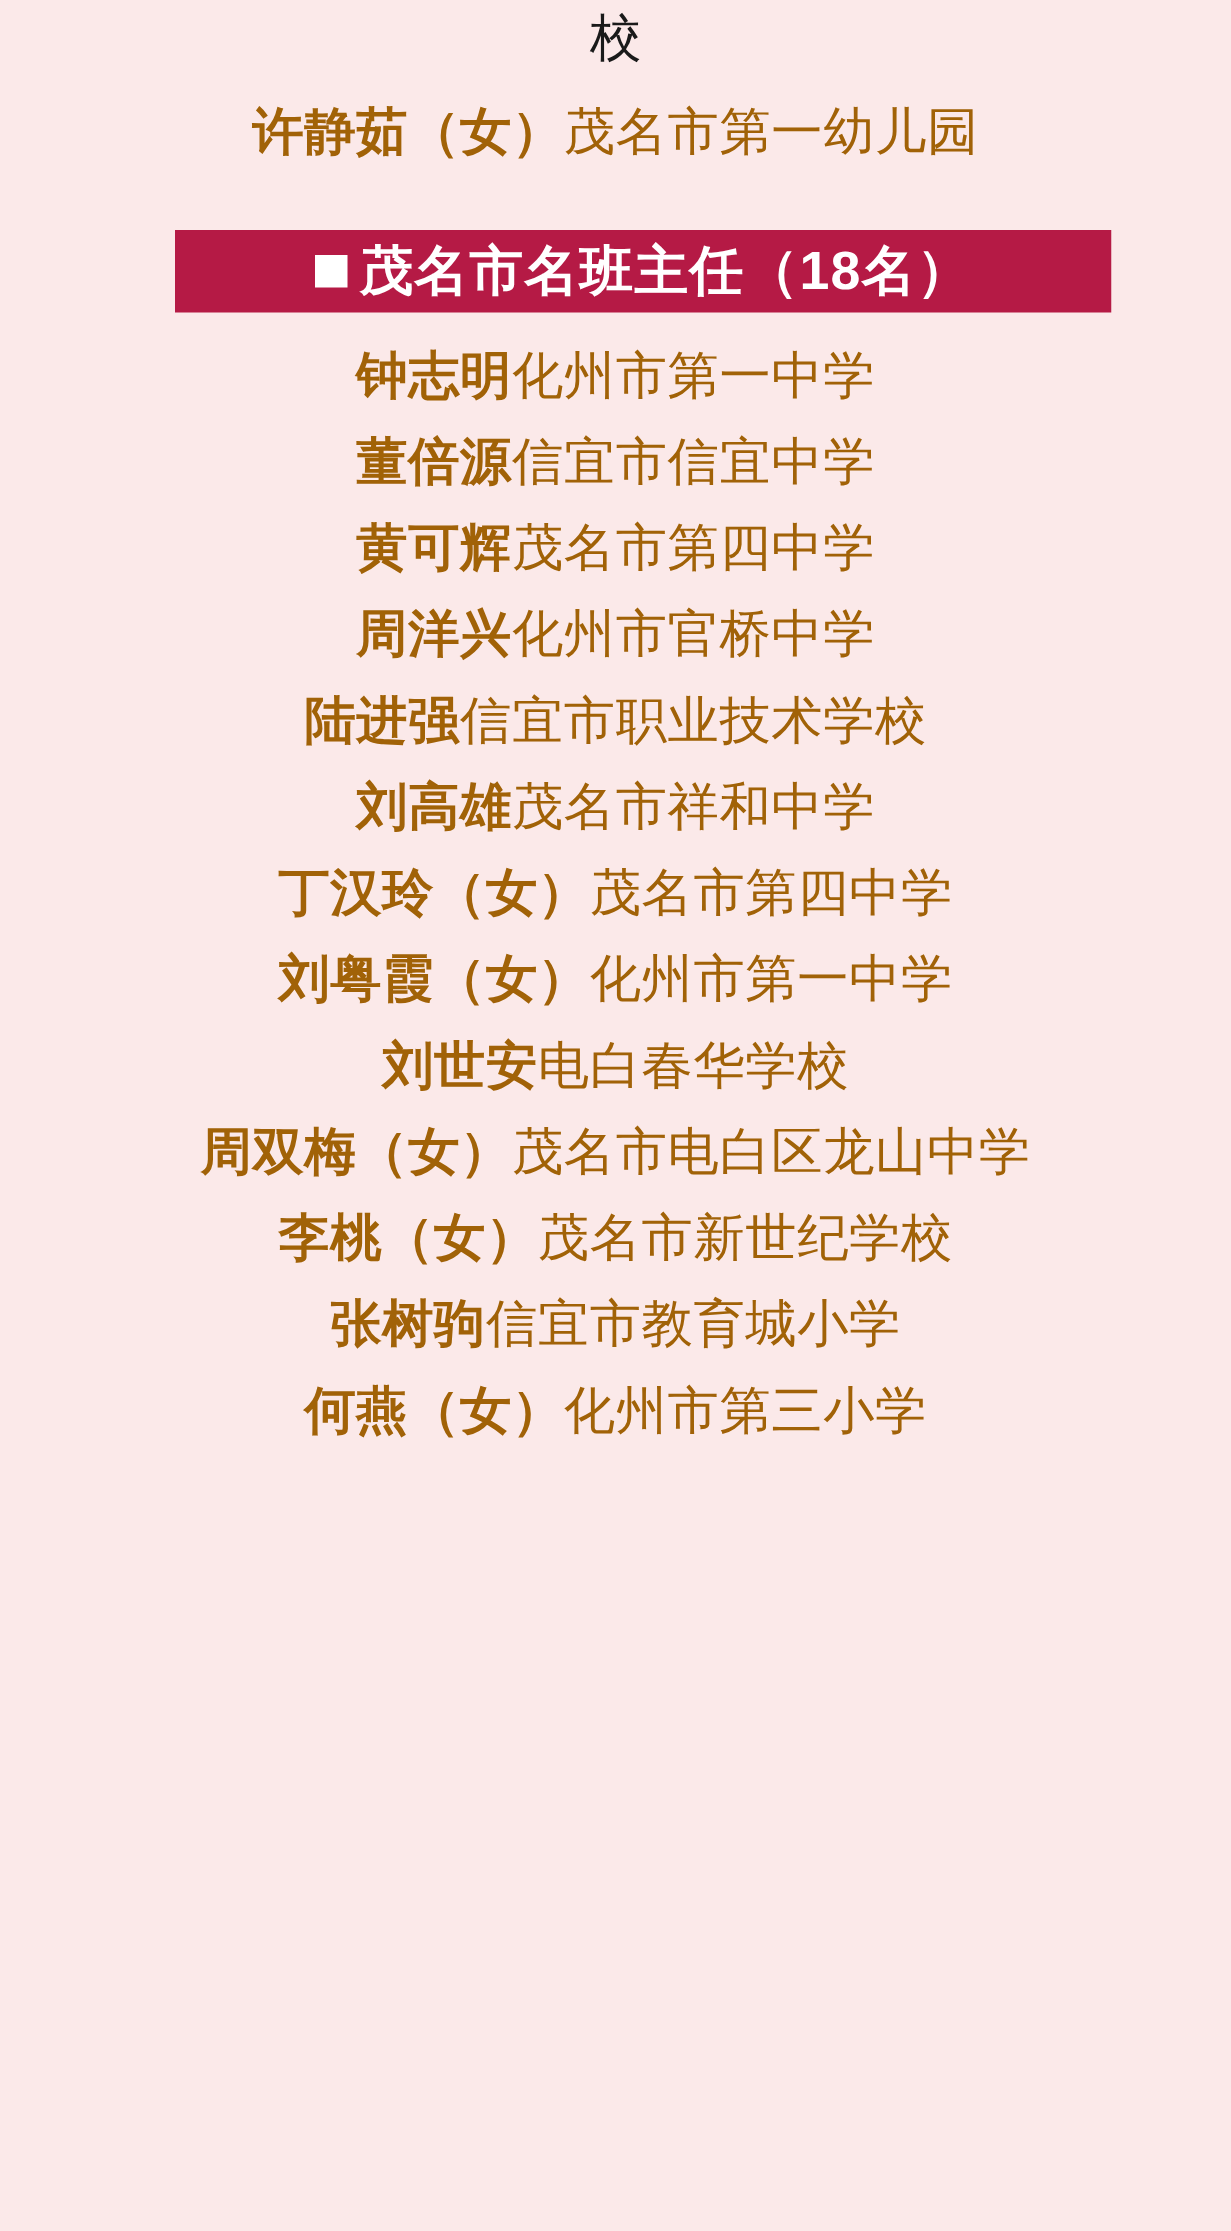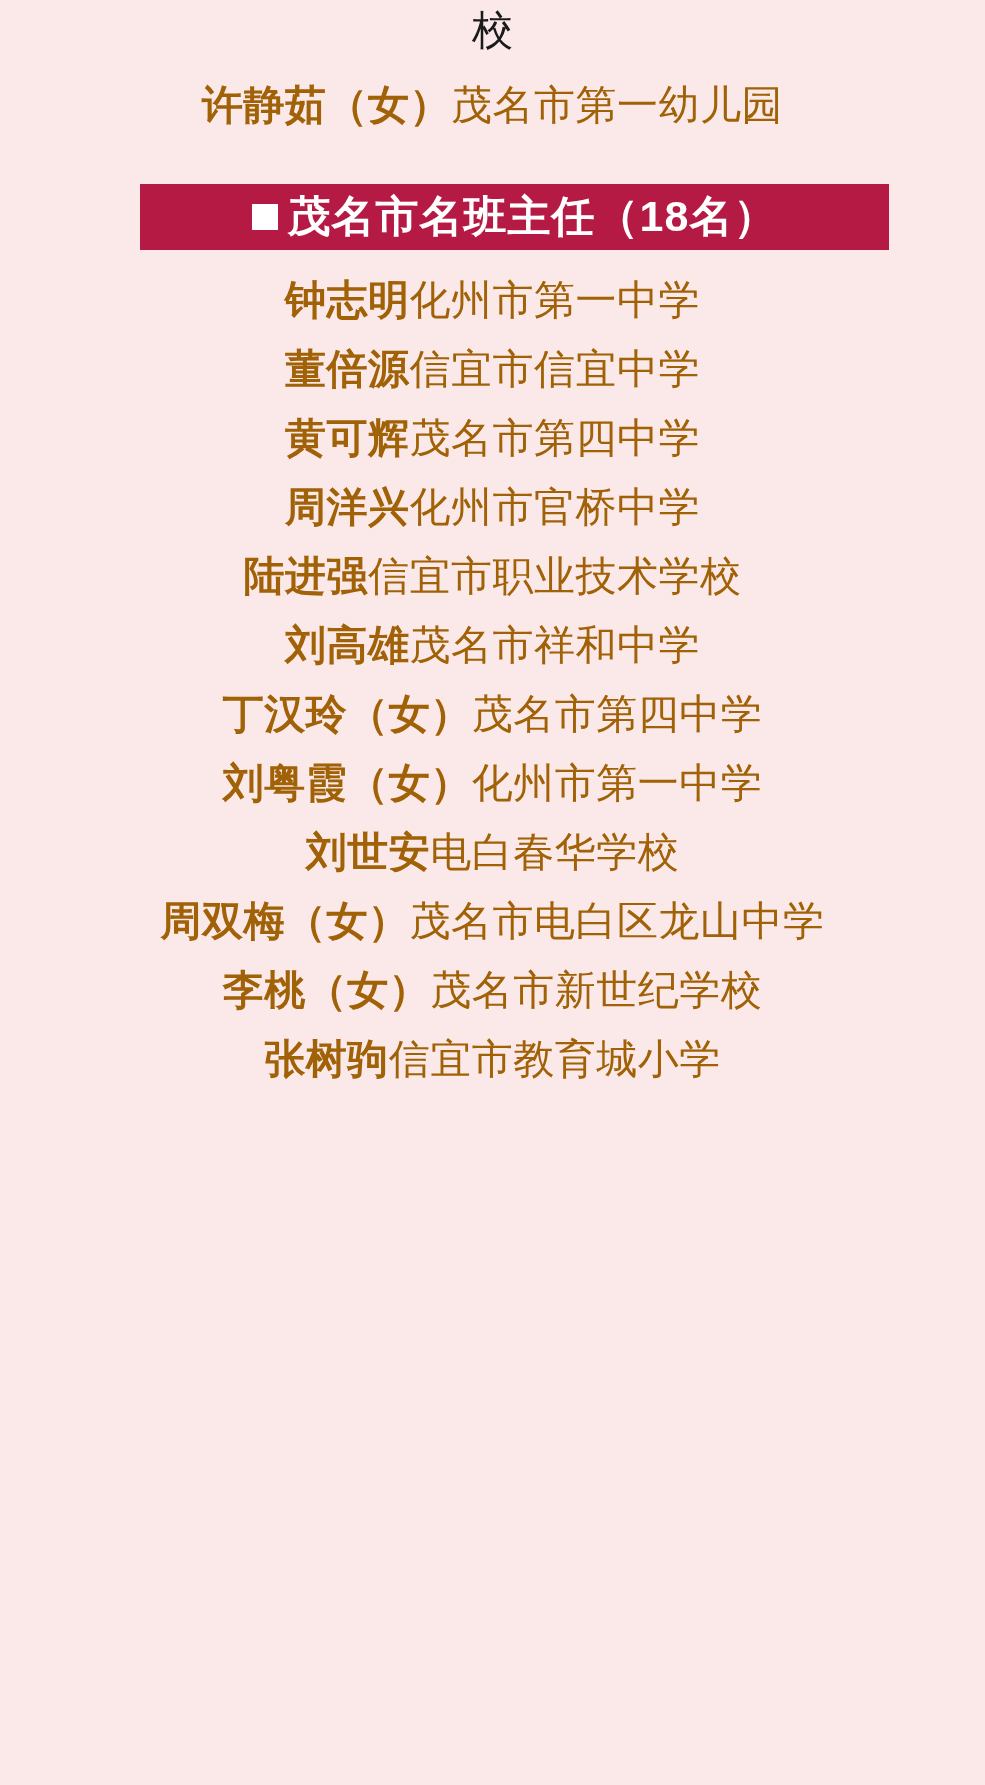--- a/index.html
+++ b/index.html
@@ -135,15 +135,18 @@
     </div>
     <div class="entry">
       <span class="nm">周双梅（女）</span><span class="org">茂名市电白区龙山中学</span>
     </div>
     <div class="entry">
       <span class="nm">李桃（女）</span><span class="org">茂名市新世纪学校</span>
     </div>
     <div class="entry">
       <span class="nm">张树驹</span><span class="org">信宜市教育城小学</span>
     </div>
+    <div class="entry">
+      <span class="nm">何燕（女）</span><span class="org">化州市第三小学</span>
+    </div>
   </div>
 
 </div>
 
 </body></html>

